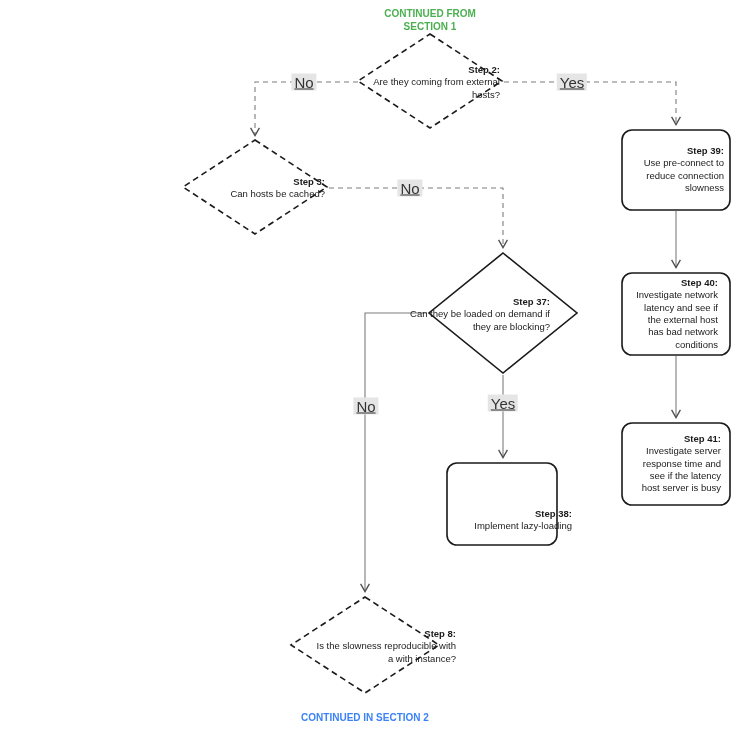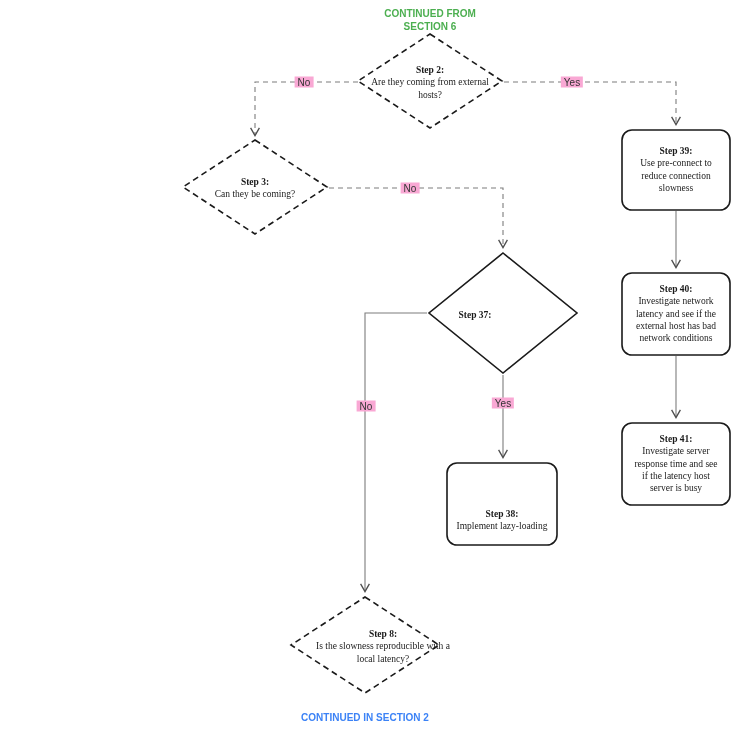--- a/index.html
+++ b/index.html
@@ -7,26 +7,26 @@
     position:relative;width:750px;height:740px;background:#ffffff;overflow:hidden;
     font-family:"Liberation Sans","DejaVu Sans",sans-serif;
   }
   .canvas svg{position:absolute;left:0;top:0;}
   .shape{fill:#ffffff;stroke:#1a1a1a;stroke-width:1.6px;}
   .dashed-shape{stroke-dasharray:6,4;}
   .conn{fill:none;stroke:#7d7d7d;stroke-width:1.1px;}
   .conn.dash{stroke-dasharray:5,4;}
   .node-label{
     position:absolute;transform:translate(-50%,-50%);
-    text-align:center;font-size:9.5px;line-height:1.3;color:#1a1a1a;font-family:Liberation Serif, serif;
+    text-align:right;font-size:9.5px;line-height:1.3;color:#1a1a1a;
   }
   .node-title{font-weight:bold;}
   .edge-label{
     position:absolute;transform:translate(-50%,-50%);
-    font-size:10px;color:#333333;background:#f9a8d4;padding:0 3px;white-space:nowrap;
+    font-size:15px;color:#333333;background:#e5e5e5;padding:0 3px;white-space:nowrap;text-decoration:underline;
   }
   .section-label{
     position:absolute;transform:translate(-50%,-50%);
     text-align:center;font-weight:bold;font-size:10px;line-height:1.3;white-space:normal;
   }
   .section-top{left:430px;top:20px;width:112px;color:#4caf50;}
   .section-bottom{left:365px;top:717px;width:230px;color:#3b82f6;}
 </style>
 </head>
 <body>
@@ -51,35 +51,36 @@
     <polygon class="shape dashed-shape" points="430,34 502,81 430,128 358,81"></polygon>
     <polygon class="shape dashed-shape" points="255,140 327,187 255,234 183,187"></polygon>
     <polygon class="shape" points="503,253 577,313 503,373 429,313"></polygon>
     <polygon class="shape dashed-shape" points="365,597 439,645 365,693 291,645"></polygon>
     <rect class="shape" x="622" y="130" width="108" height="80" rx="10"></rect>
     <rect class="shape" x="622" y="273" width="108" height="82" rx="10"></rect>
     <rect class="shape" x="622" y="423" width="108" height="82" rx="10"></rect>
     <rect class="shape" x="447" y="463" width="110" height="82" rx="10"></rect>
   </svg>
 
-  <div class="section-label section-top">CONTINUED FROM SECTION 6</div>
+  <div class="section-label section-top">CONTINUED FROM SECTION 1</div>
   <div class="section-label section-bottom">CONTINUED IN SECTION 2</div>
 
   <div class="node-label" style="left:430px;top:83px;width:140px">
     <div class="node-title">Step 2:</div>
     <div class="node-text">Are they coming from external hosts?</div>
   </div>
 
   <div class="node-label" style="left:255px;top:188px;width:140px">
     <div class="node-title">Step 3:</div>
-    <div class="node-text">Can they be coming?</div>
+    <div class="node-text">Can hosts be cached?</div>
   </div>
 
   <div class="node-label" style="left:475px;top:315px;width:150px">
     <div class="node-title">Step 37:</div>
+    <div class="node-text">Can they be loaded on demand if they are blocking?</div>
   </div>
 
   <div class="node-label" style="left:676px;top:170px;width:96px">
     <div class="node-title">Step 39:</div>
     <div class="node-text">Use pre-connect to reduce connection slowness</div>
   </div>
 
   <div class="node-label" style="left:676px;top:314px;width:84px">
     <div class="node-title">Step 40:</div>
     <div class="node-text">Investigate network latency and see if the external host has bad network conditions</div>
@@ -90,21 +91,21 @@
     <div class="node-text">Investigate server response time and see if the latency host server is busy</div>
   </div>
 
   <div class="node-label" style="left:502px;top:520px;width:140px">
     <div class="node-title">Step 38:</div>
     <div class="node-text">Implement lazy-loading</div>
   </div>
 
   <div class="node-label" style="left:383px;top:647px;width:146px">
     <div class="node-title">Step 8:</div>
-    <div class="node-text">Is the slowness reproducible with a local latency?</div>
+    <div class="node-text">Is the slowness reproducible with a with instance?</div>
   </div>
 
   <span class="edge-label" style="left:304px;top:82px">No</span>
   <span class="edge-label" style="left:572px;top:82px">Yes</span>
   <span class="edge-label" style="left:410px;top:188px">No</span>
   <span class="edge-label" style="left:366px;top:406px">No</span>
   <span class="edge-label" style="left:503px;top:403px">Yes</span>
 
 </div>
 

